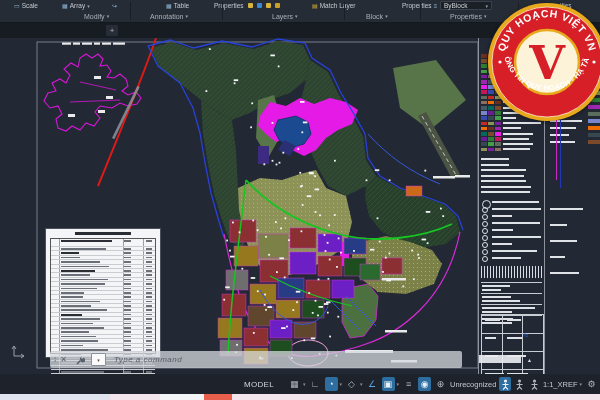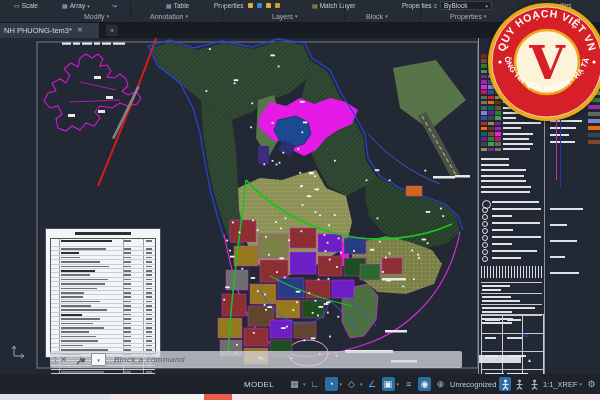--- a/index.html
+++ b/index.html
@@ -145,24 +145,20 @@
       <span>Block</span>
       <span class="caret">▾</span>
     </span>
   <span class="rb-label" style="left:450px">
       <span>Properties</span>
       <span class="caret">▾</span>
     </span>
 </div>
 
 <div id="tabbar">
-  <div id="file-tab">
-    <span>NH PHUONG-tem3*</span>
-    <span class="tab-close">✕</span>
-  </div>
   <div id="new-tab">+</div>
 </div>
 
 <div id="canvas">
   <svg id="mapsvg" width="470" height="356" viewBox="0 0 470 356">
     <defs>
       <pattern id="hatchF" width="5" height="5" patternUnits="userSpaceOnUse">
         <path d="M0,5 L5,0" stroke="#44614297" stroke-width="0.7"></path>
       </pattern>
       <pattern id="dotsK" width="4" height="4" patternUnits="userSpaceOnUse">
@@ -836,21 +832,21 @@
     </div>
 
   <div id="cmdbar">
     <span id="cmd-drag">⁞</span>
     <span id="cmd-close">✕</span>
     <svg id="cmd-wrench" width="10" height="10" viewBox="0 0 10 10">
       <path d="M2,9 L5.5,5.5" stroke="#5a6068" stroke-width="1.6" fill="none"></path>
       <path d="M5.5,5.5 a2.4,2.4 0 1 0 2.8,-2.8 l-1.2,1.4 -1.4,-1.4 1.4,-1.2 a2.4,2.4 0 0 0 -1.6,4" fill="#5a6068"></path>
     </svg>
     <span id="cmd-box">▾</span>
-    <span id="cmd-text">Block a command</span>
+    <span id="cmd-text">Type a command</span>
   </div>
 </div>
 
 <div id="statusbar">
   <span id="model-btn">MODEL</span>
   <div id="status-icons">
     <span class="st-ico">▦</span>
     <span class="st-caret">▾</span>
     <span class="st-ico">∟</span>
     <span class="st-ico on">◔</span>

